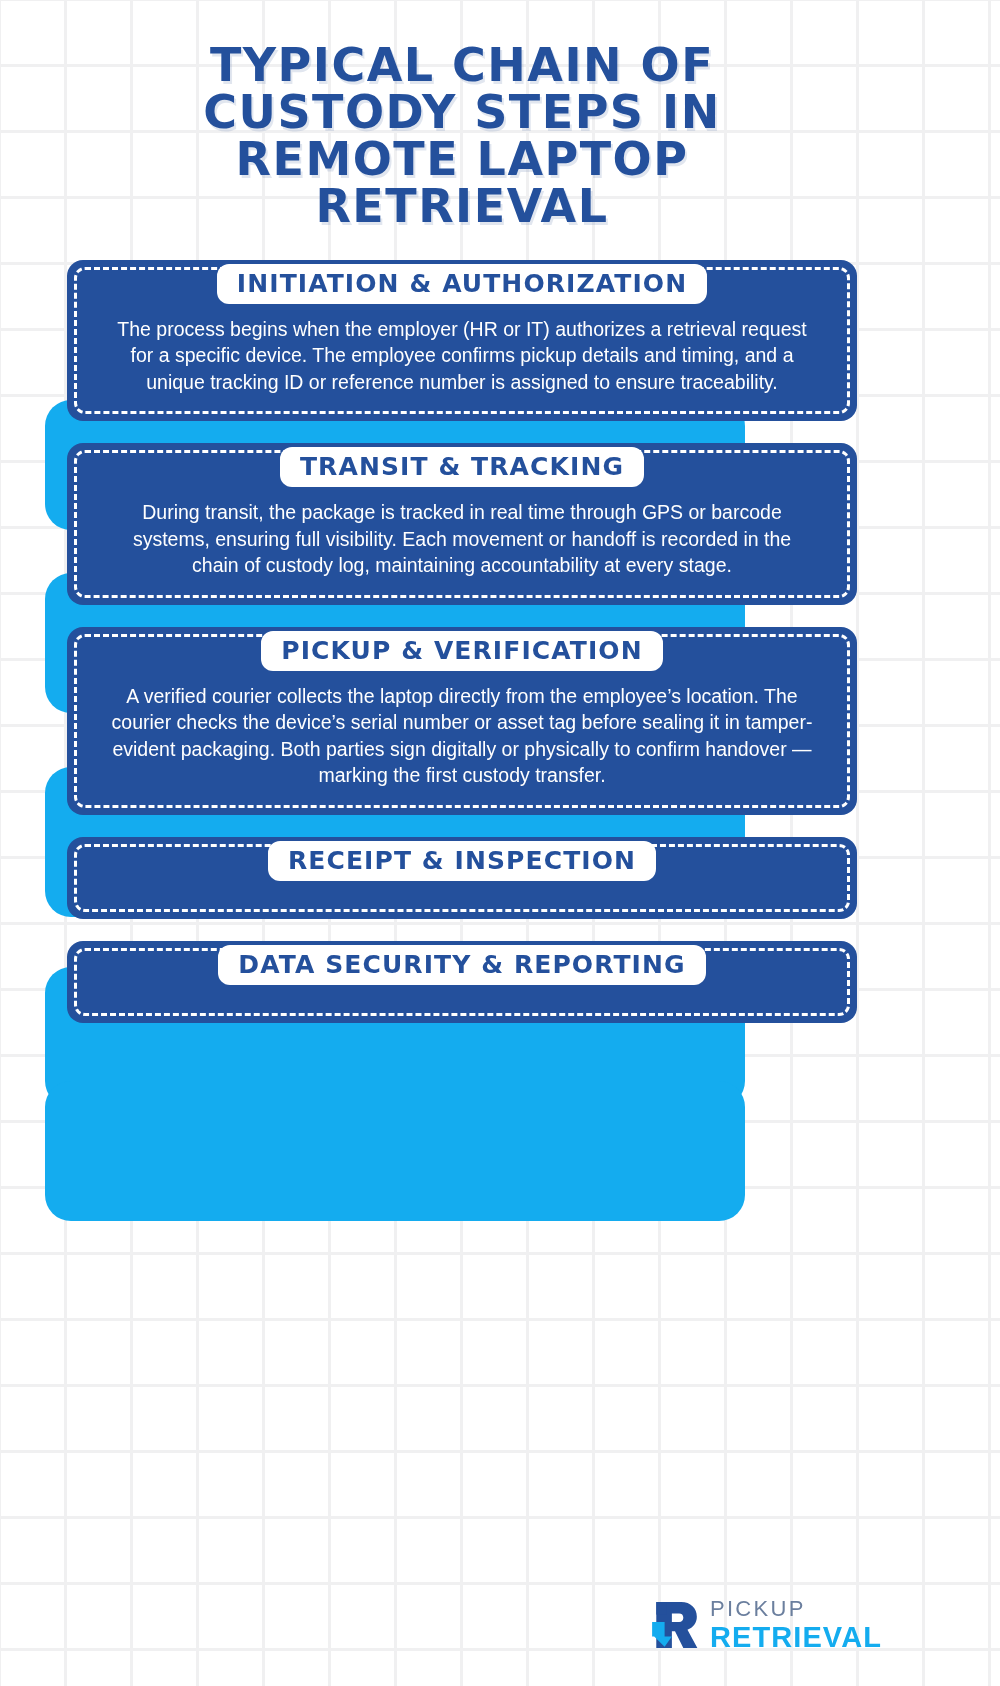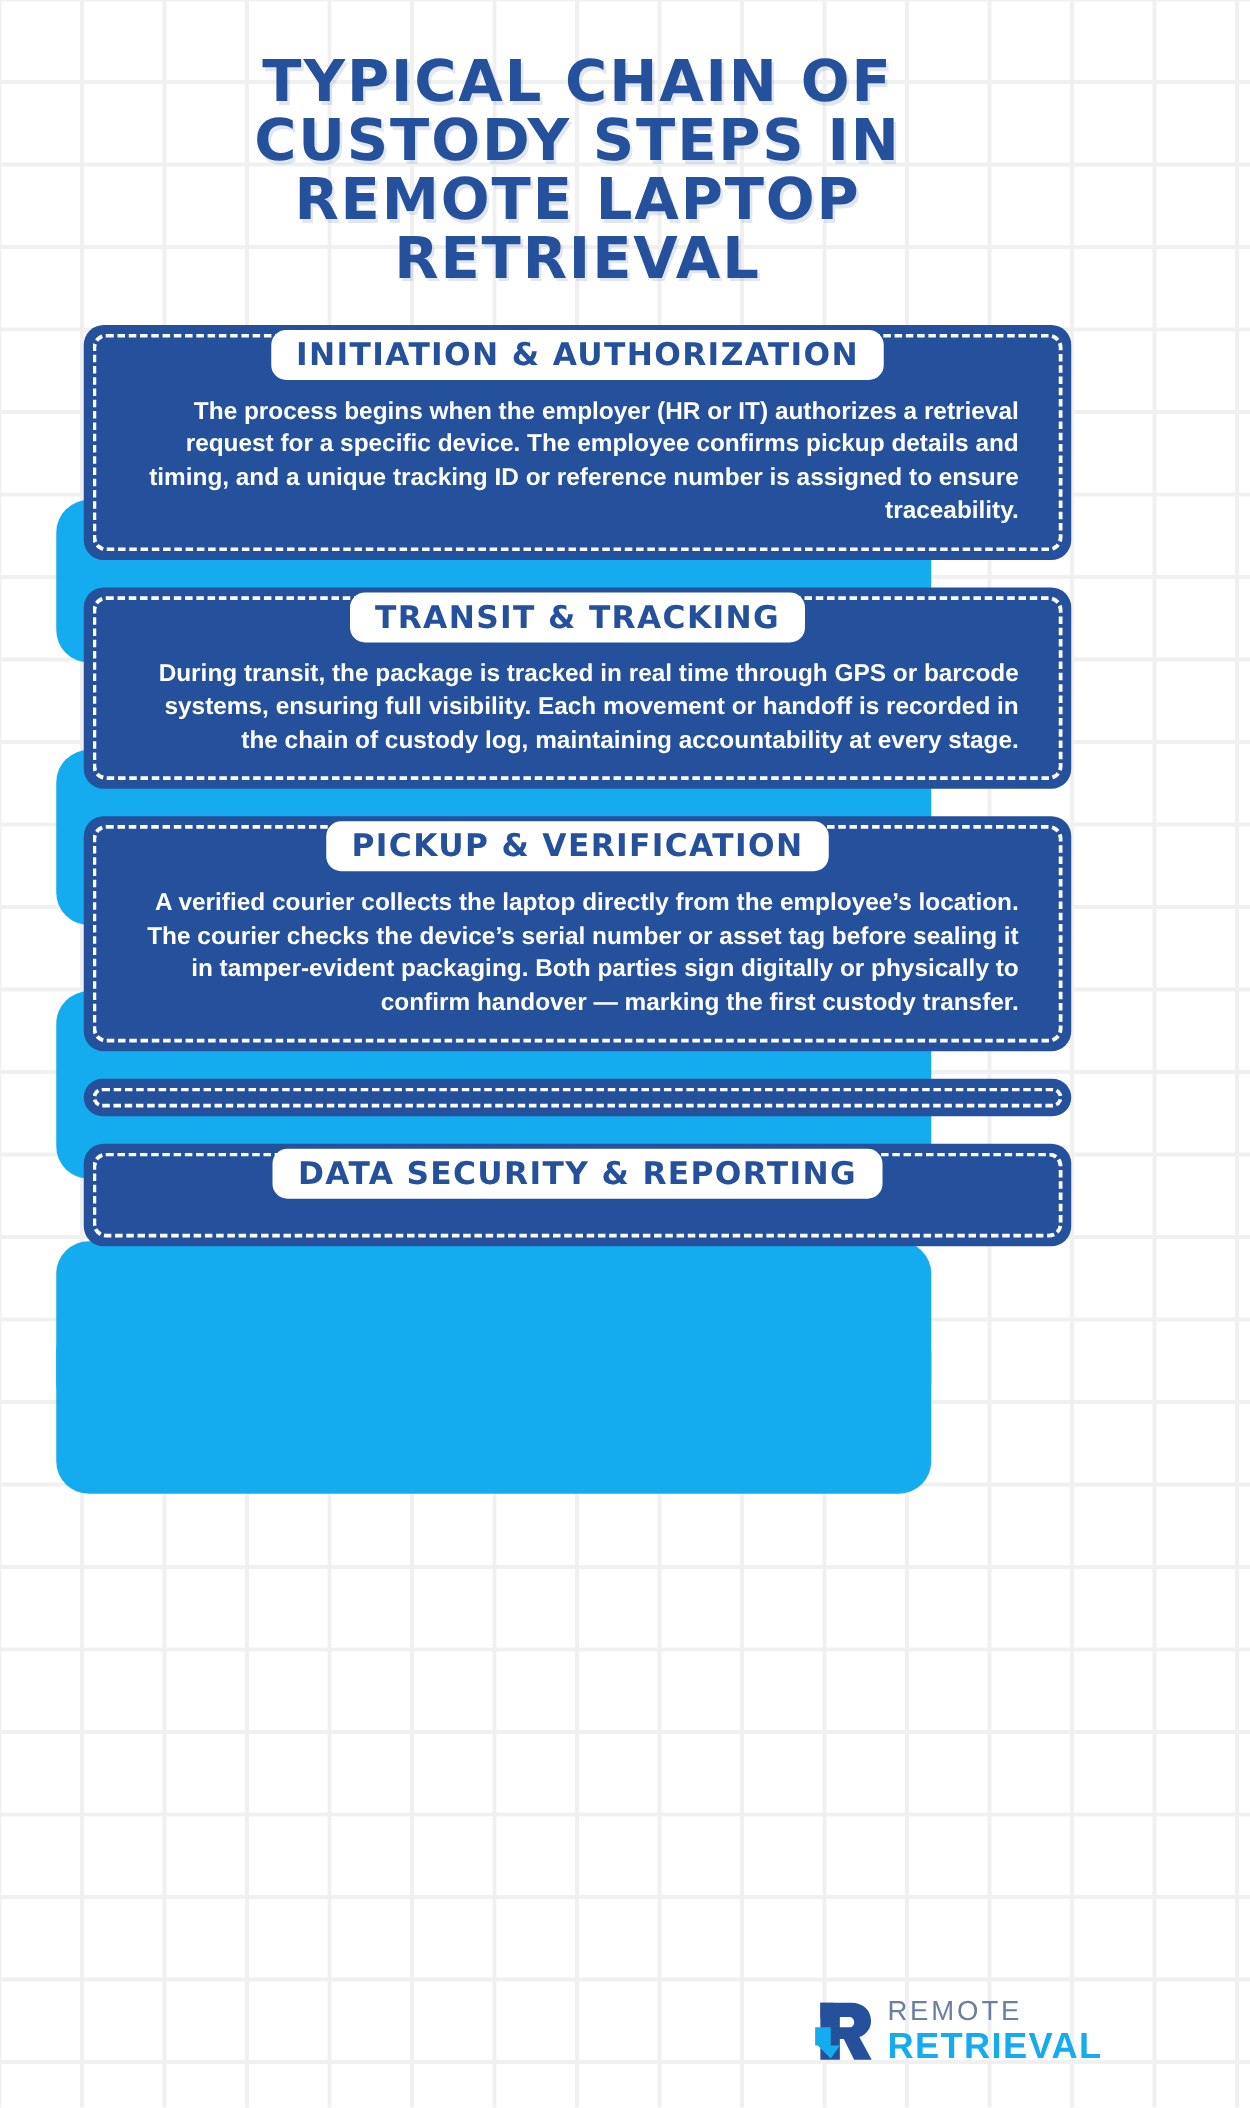--- a/index.html
+++ b/index.html
@@ -110,25 +110,24 @@
 
   .pill-row {
     text-align: center;
     margin-bottom: 12px;
   }
 
   .body-text {
     color: #ffffff;
     font-size: 19.5px;
     line-height: 1.36;
-    text-align: right;
+    text-align: center;
     position: relative;
     z-index: 3;
     padding: 0 8px;
-    font-weight: bold;
   }
 
   
   .step.s1 .shadow-plate { top: 140px; height: 130px; }
   .step.s2 .shadow-plate { top: 140px; height: 150px; }
   .step.s3 .shadow-plate { top: 130px; height: 140px; }
   .step.s4 .shadow-plate { top: 130px; height: 140px; }
   .step.s5 .shadow-plate { top: 140px; height: 140px; }
 
   
@@ -207,20 +206,23 @@
         <div class="pill-row">
           <span class="pill">PICKUP &amp; VERIFICATION</span>
         </div>
         <p class="body-text">A verified courier collects the laptop directly from the employee’s location. The courier checks the device’s serial number or asset tag before sealing it in tamper-evident packaging. Both parties sign digitally or physically to confirm handover — marking the first custody transfer.</p>
       </div>
     </div>
 
     <div class="step s4">
       <div class="shadow-plate"></div>
       <div class="card">
+        <div class="pill-row">
+          <span class="pill">RECEIPT &amp; INSPECTION</span>
+        </div>
       </div>
     </div>
 
     <div class="step s5">
       <div class="shadow-plate"></div>
       <div class="card">
         <div class="pill-row">
           <span class="pill">DATA SECURITY &amp; REPORTING</span>
         </div>
       </div>
@@ -228,18 +230,18 @@
 
   </div>
 
   <div class="logo-area">
     <svg class="logo-mark" viewBox="0 0 100 100">
       <path d="M14 6 H62 C80 6 92 18 92 34 C92 46 85 55 74 59 L93 94 H66 L50 62 H44 V94 H14 Z M44 28 V44 H58 C63 44 66 41 66 36 C66 31 63 28 58 28 Z" fill="#24509c"></path>
       <path d="M6 44 H30 V72 H44 L30 92 L10 72 H6 Z" fill="#14ACEF"></path>
       <path d="M14 6 H34 V30 H14 Z" fill="#24509c"></path>
     </svg>
     <span class="logo-text">
-      <span class="logo-line1">REMOTE</span>
+      <span class="logo-line1">PICKUP</span>
       <span class="logo-line2">RETRIEVAL</span>
     </span>
   </div>
 
 </div>
 
 </body></html>

